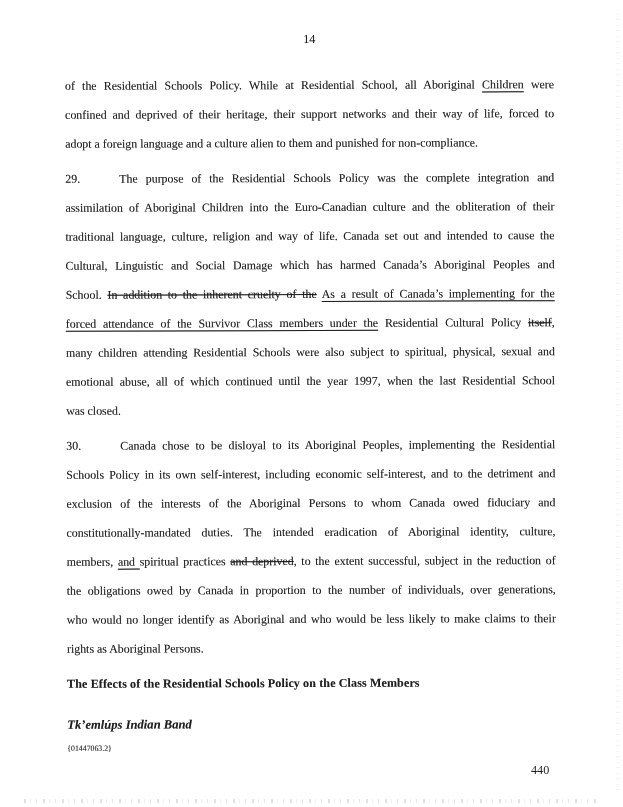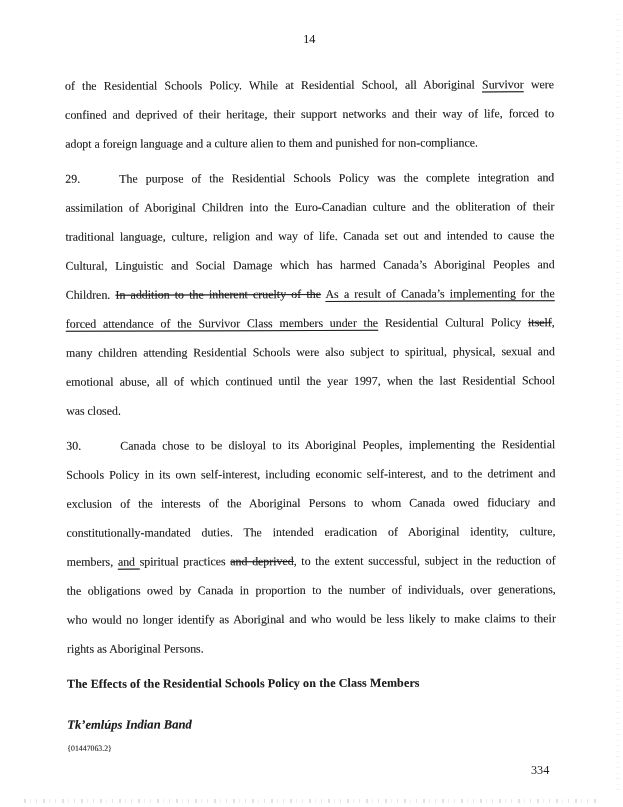--- a/index.html
+++ b/index.html
@@ -101,46 +101,46 @@
   }
 </style>
 </head>
 <body>
 
 <div class="page">
   <div class="doc">
     <div class="page-num-top">14</div>
     <div id="doc-body">
         <div class="para first">
-          <div class="line"><span class="seg">of the Residential Schools Policy.  While at Residential School, all Aboriginal </span><span class="seg-underline">Survivor</span><span class="seg"> were</span></div>
+          <div class="line"><span class="seg">of the Residential Schools Policy.  While at Residential School, all Aboriginal </span><span class="seg-underline">Children</span><span class="seg"> were</span></div>
           <div class="line"><span class="seg">confined and deprived of their heritage, their support networks and their way of life, forced to</span></div>
           <div class="line last"><span class="seg">adopt a foreign language and a culture alien to them and punished for non-compliance.</span></div>
         </div>
         <div class="para">
           <div class="line"><span class="para-number">29.</span><span class="seg">The purpose of the Residential Schools Policy was the complete integration and</span></div>
           <div class="line"><span class="seg">assimilation of Aboriginal Children into the Euro-Canadian culture and the obliteration of their</span></div>
           <div class="line"><span class="seg">traditional language, culture, religion and way of life.  Canada set out and intended to cause the</span></div>
           <div class="line"><span class="seg">Cultural, Linguistic and Social Damage which has harmed Canada’s Aboriginal Peoples and</span></div>
-          <div class="line"><span class="seg">Children.  </span><span class="seg-strike">In addition to the inherent cruelty of the</span><span class="seg"> </span><span class="seg-underline">As a result of Canada’s implementing for the</span></div>
+          <div class="line"><span class="seg">School.  </span><span class="seg-strike">In addition to the inherent cruelty of the</span><span class="seg"> </span><span class="seg-underline">As a result of Canada’s implementing for the</span></div>
           <div class="line"><span class="seg-underline">forced attendance of the Survivor Class members under the</span><span class="seg"> Residential Cultural Policy </span><span class="seg-strike">itself</span><span class="seg">,</span></div>
           <div class="line"><span class="seg">many children attending Residential Schools were also subject to spiritual, physical, sexual and</span></div>
           <div class="line"><span class="seg">emotional abuse, all of which continued until the year 1997, when the last Residential School</span></div>
           <div class="line last"><span class="seg">was closed.</span></div>
         </div>
         <div class="para">
           <div class="line"><span class="para-number">30.</span><span class="seg">Canada chose to be disloyal to its Aboriginal Peoples, implementing the Residential</span></div>
           <div class="line"><span class="seg">Schools Policy in its own self-interest, including economic self-interest, and to the detriment and</span></div>
           <div class="line"><span class="seg">exclusion of the interests of the Aboriginal Persons to whom Canada owed fiduciary and</span></div>
           <div class="line"><span class="seg">constitutionally-mandated duties.  The intended eradication of Aboriginal identity, culture,</span></div>
           <div class="line"><span class="seg">members, </span><span class="seg-underline">and </span><span class="seg">spiritual practices </span><span class="seg-strike">and deprived</span><span class="seg">, to the extent successful, subject in the reduction of</span></div>
           <div class="line"><span class="seg">the obligations owed by Canada in proportion to the number of individuals, over generations,</span></div>
           <div class="line"><span class="seg">who would no longer identify as Aboriginal and who would be less likely to make claims to their</span></div>
           <div class="line last"><span class="seg">rights as Aboriginal Persons.</span></div>
         </div>
       </div>
     <div class="heading">The Effects of the Residential Schools Policy on the Class Members</div>
     <div class="subheading">Tk’emlúps Indian Band</div>
     <div class="footer-id">{01447063.2}</div>
   </div>
-  <div class="page-num-bottom">334</div>
+  <div class="page-num-bottom">440</div>
   <div class="scan-strip-bottom"></div>
   <div class="scan-strip-right"></div>
 </div>
 
 </body></html>

